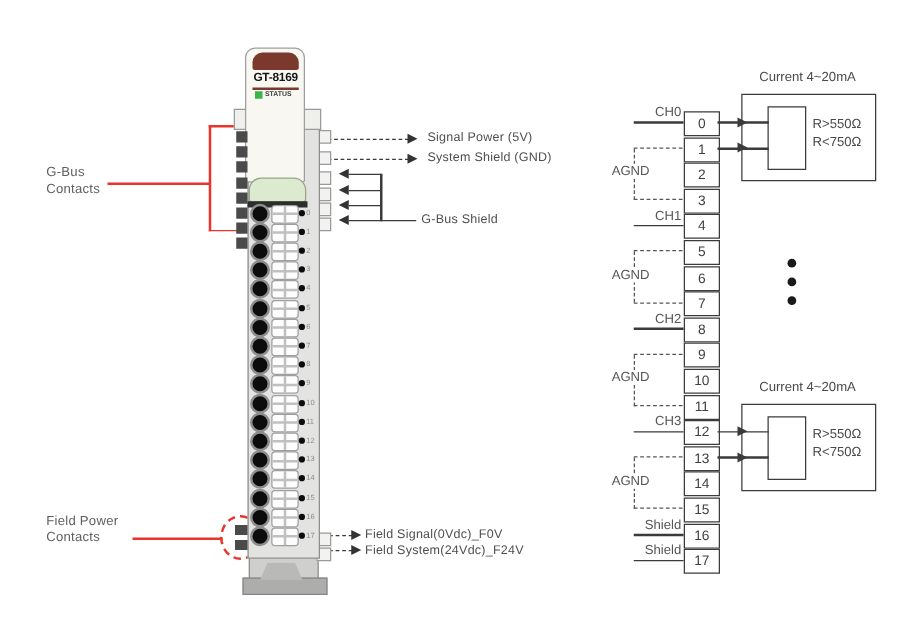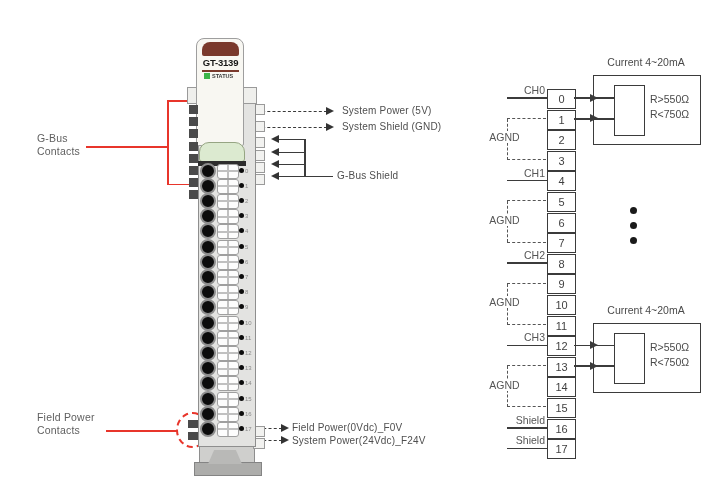--- a/index.html
+++ b/index.html
@@ -70,59 +70,59 @@
     <div>Contacts</div>
   </div>
   <div class="abs rline" style="left:106px;top:430px;width:72px;height:1.5px;"></div>
   <div class="abs rdash-circle" style="left:176px;top:412px;width:29px;height:32px;"></div>
 
   <div class="abs m-body" style="left:198px;top:96px;width:56px;height:349px;z-index:1;"></div>
   <div class="abs m-hook" style="left:187px;top:87px;width:11px;height:15px;z-index:1;"></div>
   <div class="abs m-hook" style="left:243px;top:87px;width:12px;height:15px;z-index:1;"></div>
   <div class="abs m-panel" style="left:196px;top:38px;width:46px;height:106px;z-index:2;"></div>
   <div class="abs m-cap" style="left:202px;top:42px;width:37px;height:14px;z-index:3;"></div>
-  <div class="abs m-model" style="left:196px;top:57px;width:49px;z-index:3;">GT-3139</div>
+  <div class="abs m-model" style="left:196px;top:57px;width:49px;z-index:3;">GT-8169</div>
   <div class="abs m-rule" style="left:202px;top:70px;width:37px;height:2px;z-index:3;"></div>
   <div class="abs m-status" style="left:204px;top:73px;z-index:3;">
     <span class="m-led"></span>
     <span>STATUS</span>
   </div>
   <div class="abs m-lever" style="left:199px;top:142px;width:44px;height:18px;z-index:3;"></div>
   <div class="abs m-darkbar" style="left:198px;top:161px;width:48px;height:5px;z-index:3;"></div>
   <div class="abs m-foot" style="left:199px;top:443px;width:54px;height:21px;z-index:0;"></div>
   <div class="abs m-foot-notch" style="left:208px;top:450px;width:34px;height:14px;z-index:1;"></div>
   <div class="abs m-base" style="left:194px;top:462px;width:66px;height:12px;z-index:0;"></div>
 
   <div class="abs dashline" style="left:257px;top:111px;width:70px;"></div>
   <div class="abs arr-r" style="left:326px;top:107.3px;"></div>
-  <div class="abs wirelbl" style="left:342px;top:105px;">System Power (5V)</div>
+  <div class="abs wirelbl" style="left:342px;top:105px;">Signal Power (5V)</div>
 
   <div class="abs dashline" style="left:257px;top:127px;width:70px;"></div>
   <div class="abs arr-r" style="left:326px;top:123.3px;"></div>
   <div class="abs wirelbl" style="left:342px;top:121px;">System Shield (GND)</div>
 
   <div class="abs gline" style="left:279px;top:138.5px;width:26px;height:1.5px;"></div>
   <div class="abs gline" style="left:279px;top:151.5px;width:26px;height:1.5px;"></div>
   <div class="abs gline" style="left:279px;top:163.5px;width:26px;height:1.5px;"></div>
   <div class="abs gline" style="left:279px;top:175.5px;width:26px;height:1.5px;"></div>
   <div class="abs arr-l" style="left:271px;top:134.8px;"></div>
   <div class="abs arr-l" style="left:271px;top:147.8px;"></div>
   <div class="abs arr-l" style="left:271px;top:159.8px;"></div>
   <div class="abs arr-l" style="left:271px;top:171.8px;"></div>
   <div class="abs gline" style="left:304px;top:138.5px;width:1.5px;height:38.5px;"></div>
   <div class="abs gline" style="left:305px;top:175.5px;width:28px;height:1.5px;"></div>
   <div class="abs wirelbl" style="left:337px;top:170px;">G-Bus Shield</div>
 
   <div class="abs dashline" style="left:258px;top:428px;width:24px;"></div>
   <div class="abs arr-r" style="left:281px;top:424.3px;"></div>
-  <div class="abs wirelbl" style="left:292px;top:422px;">Field Power(0Vdc)_F0V</div>
+  <div class="abs wirelbl" style="left:292px;top:422px;">Field Signal(0Vdc)_F0V</div>
 
   <div class="abs dashline" style="left:258px;top:440px;width:24px;"></div>
   <div class="abs arr-r" style="left:281px;top:436.3px;"></div>
-  <div class="abs wirelbl" style="left:292px;top:435px;">System Power(24Vdc)_F24V</div>
+  <div class="abs wirelbl" style="left:292px;top:435px;">Field System(24Vdc)_F24V</div>
 
   <div class="abs boxtxt ca" style="left:591px;top:56px;width:110px;">Current 4~20mA</div>
   <div class="abs loadbox" style="left:593px;top:75px;width:106px;height:68px;"></div>
   <div class="abs innerbox" style="left:614px;top:85px;width:29px;height:49px;"></div>
   <div class="abs boxtxt" style="left:650px;top:93px;z-index:2;">R&gt;550Ω</div>
   <div class="abs boxtxt" style="left:650px;top:108px;z-index:2;">R&lt;750Ω</div>
 
   <div class="abs boxtxt ca" style="left:591px;top:304px;width:110px;">Current 4~20mA</div>
   <div class="abs loadbox" style="left:593px;top:323px;width:106px;height:68px;"></div>
   <div class="abs innerbox" style="left:614px;top:333px;width:29px;height:49px;"></div>

